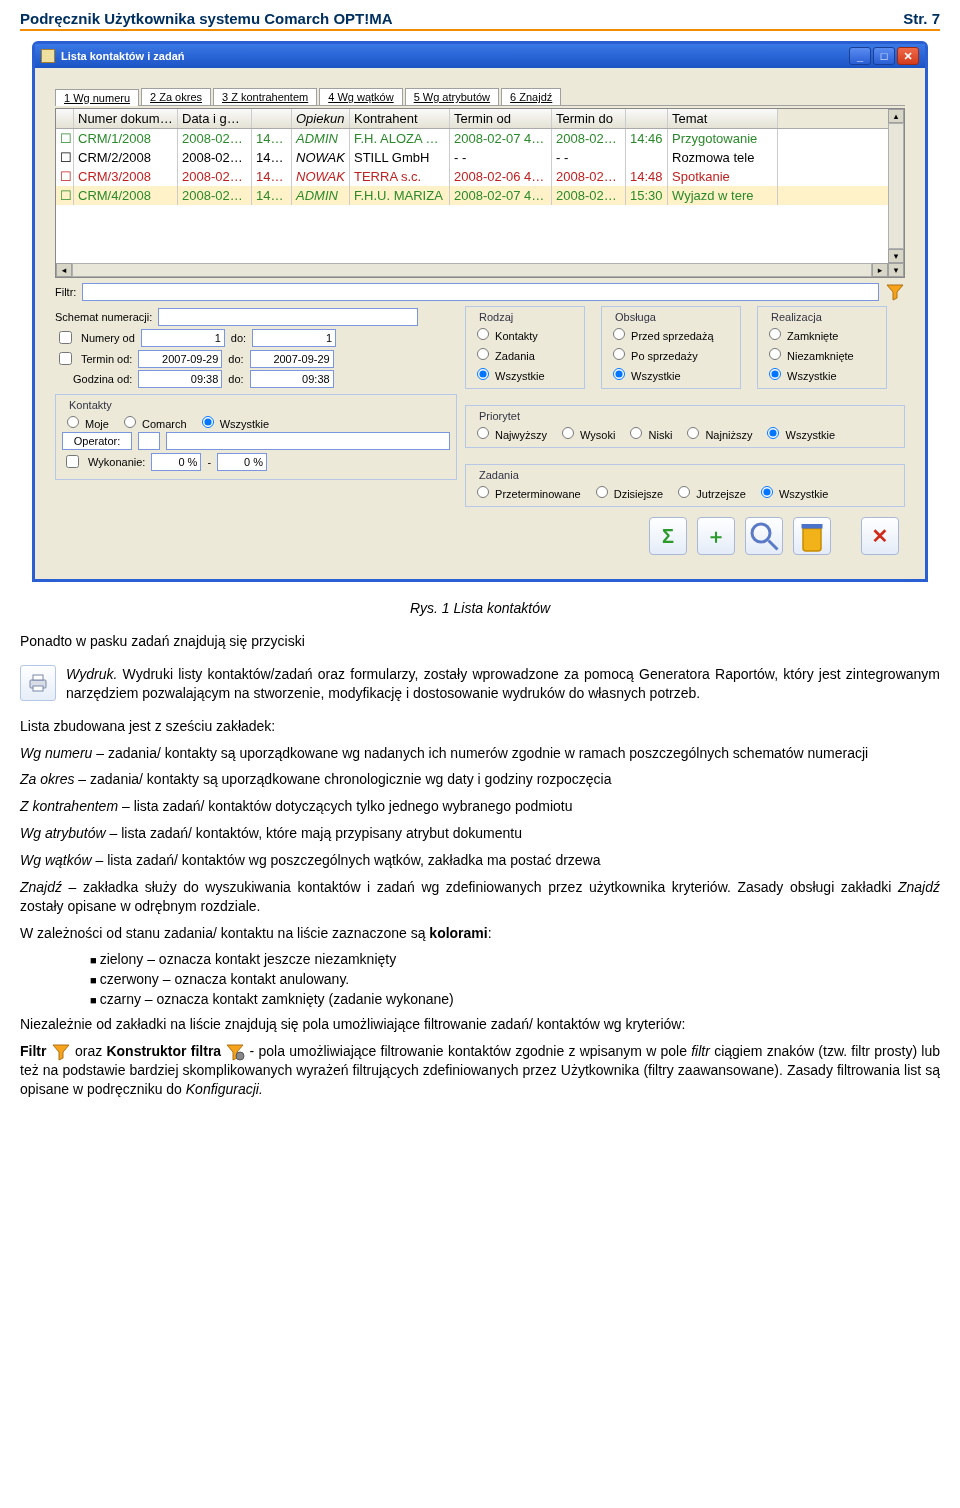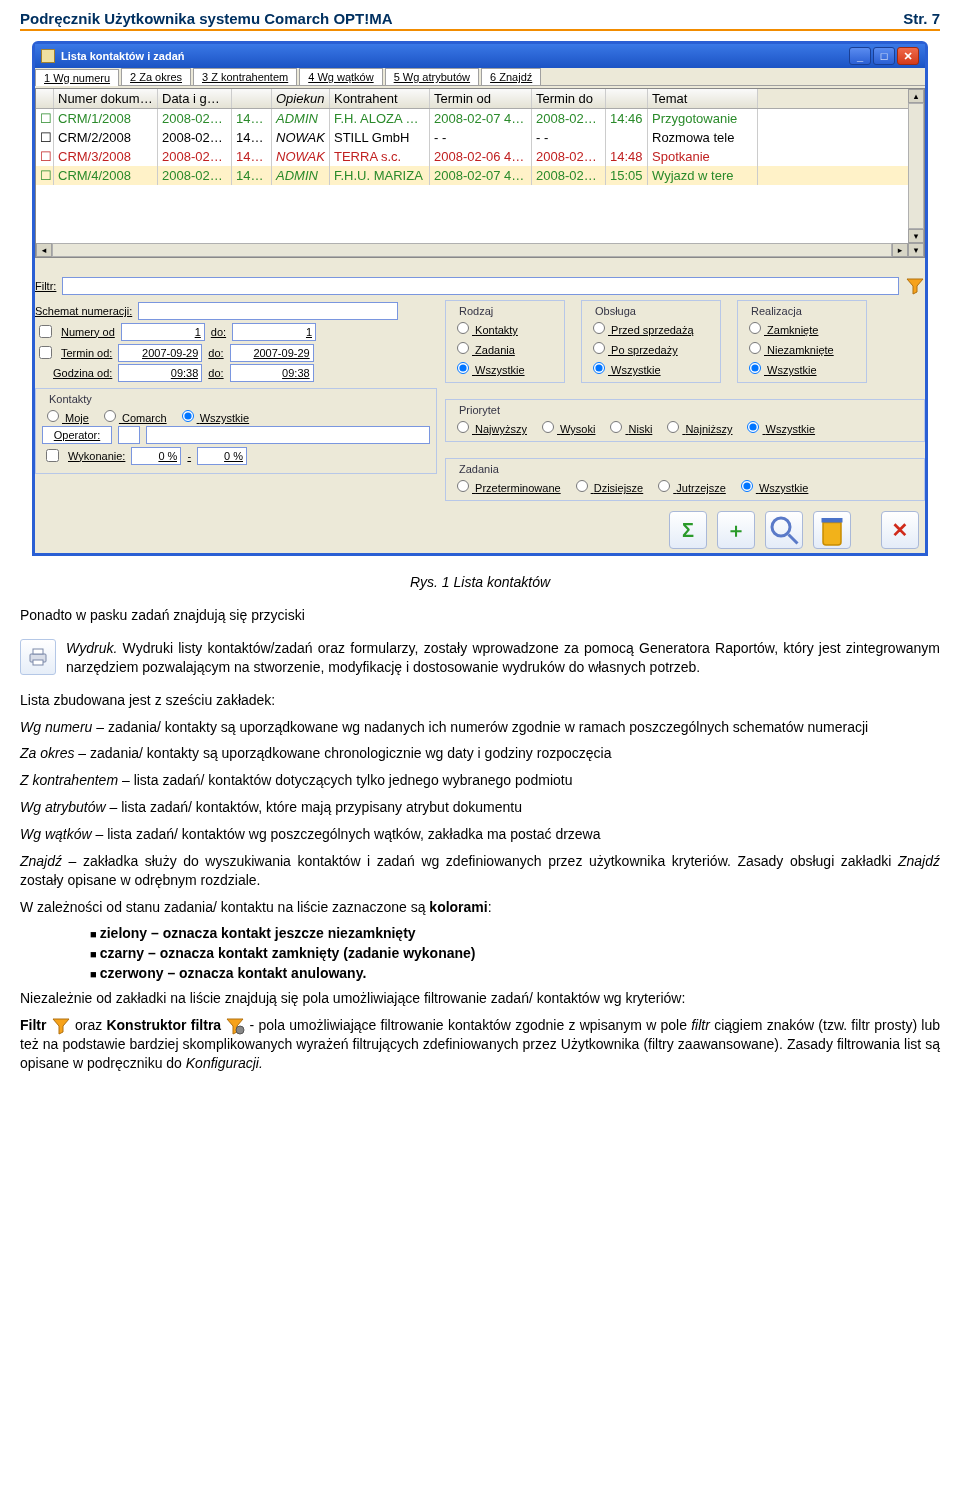--- a/index.html
+++ b/index.html
@@ -47,21 +47,21 @@
   }
   .titlebar .spacer { flex: 1; }
   .winbtn {
     width: 22px; height: 18px; margin-left: 2px;
     background: linear-gradient(#5a8cf0,#2a5fd4);
     border:1px solid #1a3f94; border-radius: 3px;
     display:flex; align-items:center; justify-content:center;
     color:#fff; font-weight:bold; font-size:11px;
   }
   .winbtn.close { background: linear-gradient(#f06a4a,#d33a1a); border-color:#a02a10;}
-  .window-body { background:#ece9d8; padding:0; }
+  .window-body { background:#ece9d8; padding:20px; }
 
   .tabs { display:flex; gap:2px; border-bottom:1px solid #a0a0a0; margin-bottom:2px;}
   .tab {
     background:#fff; border:1px solid #a0a0a0; border-bottom:none;
     padding:2px 8px; font-size:11px; cursor:pointer;
   }
   .tab.active { background:#fff; position:relative; top:1px;}
 
   .grid {
     background:#fff; border:1px solid #888; height:170px;
@@ -74,21 +74,21 @@
   .grid-body { flex:1; overflow:hidden;}
   .grid-row.sel { background:#fff2c8;}
   .c0{width:18px;text-align:center;} .c1{width:104px;} .c2{width:74px;} .c3{width:40px;} .c4{width:58px;font-style:italic;}
   .c5{width:100px;} .c6{width:102px;} .c7{width:74px;} .c8{width:42px;} .c9{width:110px;}
   .hscroll { display:flex; align-items:center; }
   .hscroll .bar { flex:1; height:14px; background:#e8e6d8; border:1px solid #b0b0b0;}
   .scroll-btn { width:16px; height:14px; background:#d8d6c6; border:1px solid #a0a0a0; display:flex;align-items:center;justify-content:center;font-size:9px;}
   .vscroll { width:16px; position:absolute; right:0; top:0; bottom:14px; display:flex; flex-direction:column;}
   .vscroll .bar { flex:1; background:#e8e6d8; border:1px solid #b0b0b0;}
 
-  .filter-area { margin-top:18px;text-decoration:underline; }
+  .filter-area { margin-top:4px; }
   .filter-row { display:flex; align-items:center; gap:6px; margin:2px 0;}
   .lbl { font-size:11px; }
   .inp { height:18px; border:1px solid #7a96df; background:#fff; font-size:11px; padding:0 3px;}
   .combo { width:260px; }
   .sp { width:84px; text-align:right;}
   .cb { width:13px; height:13px; }
   .funnel { width:20px;height:20px; display:inline-flex; align-items:center; justify-content:center;}
 
   .panels { display:flex; gap:8px; margin-top:4px; flex-wrap:wrap;}
   .lcol { flex:0 0 402px;}
@@ -105,21 +105,21 @@
 
   
   .caption { text-align:center; font-style:italic; font-size:14px; margin:8px 0 16px 0;}
   p { font-size:14px; line-height:1.35; text-align:justify; margin:8px 0;}
   .ico-line { display:flex; align-items:flex-start; gap:10px; margin:14px 0;}
   .ico-box { width:36px; height:36px; border:1px solid #b4c7e6; border-radius:3px; background:linear-gradient(#fff,#e6eef8); display:flex; align-items:center; justify-content:center; flex-shrink:0;}
   .ico-box svg { width:24px; height:24px;}
   .ital { font-style:italic;}
   ul.bullets { list-style:none; padding-left:70px; margin:6px 0;}
   ul.bullets li::before { content:"■ "; font-size:11px;}
-  ul.bullets li { margin:4px 0;font-weight:bold;}
+  ul.bullets li { margin:4px 0;}
   .inline-ico { display:inline-block; vertical-align:middle; width:20px; height:18px; position:relative; top:-1px;}
 </style>
 </head>
 <body>
 
 <div class="page-header">
   <span>Podręcznik Użytkownika systemu Comarch OPT!MA</span>
   <span>Str. 7</span>
 </div>
 <div class="page-header-rule"></div>
@@ -197,21 +197,21 @@
         </div>
         <div class="grid-row sel" style="color:#2a8a2a;">
           <div class="gc c0">☐</div>
               <div class="gc c1">CRM/4/2008</div>
               <div class="gc c2">2008-02-07</div>
               <div class="gc c3">14:49</div>
               <div class="gc c4">ADMIN</div>
               <div class="gc c5">F.H.U. MARIZA</div>
               <div class="gc c6">2008-02-07  4:49</div>
               <div class="gc c7">2008-02-07</div>
-              <div class="gc c8">15:05</div>
+              <div class="gc c8">15:30</div>
               <div class="gc c9">Wyjazd w tere</div>
         </div>
       </div>
       <div class="vscroll">
         <div class="scroll-btn">▴</div>
             <div class="bar"></div>
             <div class="scroll-btn">▾</div>
       </div>
       <div class="hscroll">
         <div class="scroll-btn">◂</div>
@@ -372,22 +372,22 @@
 <p><span class="ital">Wg numeru</span><span> – zadania/ kontakty są uporządkowane wg nadanych ich numerów zgodnie w ramach poszczególnych schematów numeracji</span></p>
 <p><span class="ital">Za okres</span><span> – zadania/ kontakty są uporządkowane chronologicznie wg daty i godziny rozpoczęcia</span></p>
 <p><span class="ital">Z kontrahentem</span><span> – lista zadań/ kontaktów dotyczących tylko jednego wybranego podmiotu</span></p>
 <p><span class="ital">Wg atrybutów</span><span> – lista zadań/ kontaktów, które mają przypisany atrybut dokumentu</span></p>
 <p><span class="ital">Wg wątków</span><span> – lista zadań/ kontaktów wg poszczególnych wątków, zakładka ma postać drzewa</span></p>
 <p><span class="ital">Znajdź</span><span> – zakładka służy do wyszukiwania kontaktów i zadań wg zdefiniowanych przez użytkownika kryteriów. Zasady obsługi zakładki </span><span class="ital">Znajdź</span><span> zostały opisane w odrębnym rozdziale.</span></p>
 
 <p><span>W zależności od stanu zadania/ kontaktu na liście zaznaczone są </span><b>kolorami</b><span>:</span></p>
 <ul class="bullets">
   <li>zielony – oznacza kontakt jeszcze niezamknięty</li>
+  <li>czerwony – oznacza kontakt anulowany.</li>
   <li>czarny – oznacza kontakt zamknięty (zadanie wykonane)</li>
-  <li>czerwony – oznacza kontakt anulowany.</li>
 </ul>
 
 <p>Niezależnie od zakładki na liście znajdują się pola umożliwiające filtrowanie zadań/ kontaktów wg kryteriów:</p>
 
 <p>
   <b>Filtr </b>
   <span class="inline-ico"><svg viewBox="0 0 20 20">
           <path d="M2 3h16l-6 7v6l-4 2v-8z" fill="#f6a21a" stroke="#b07010"></path>
         </svg></span>
   <span> oraz </span>

